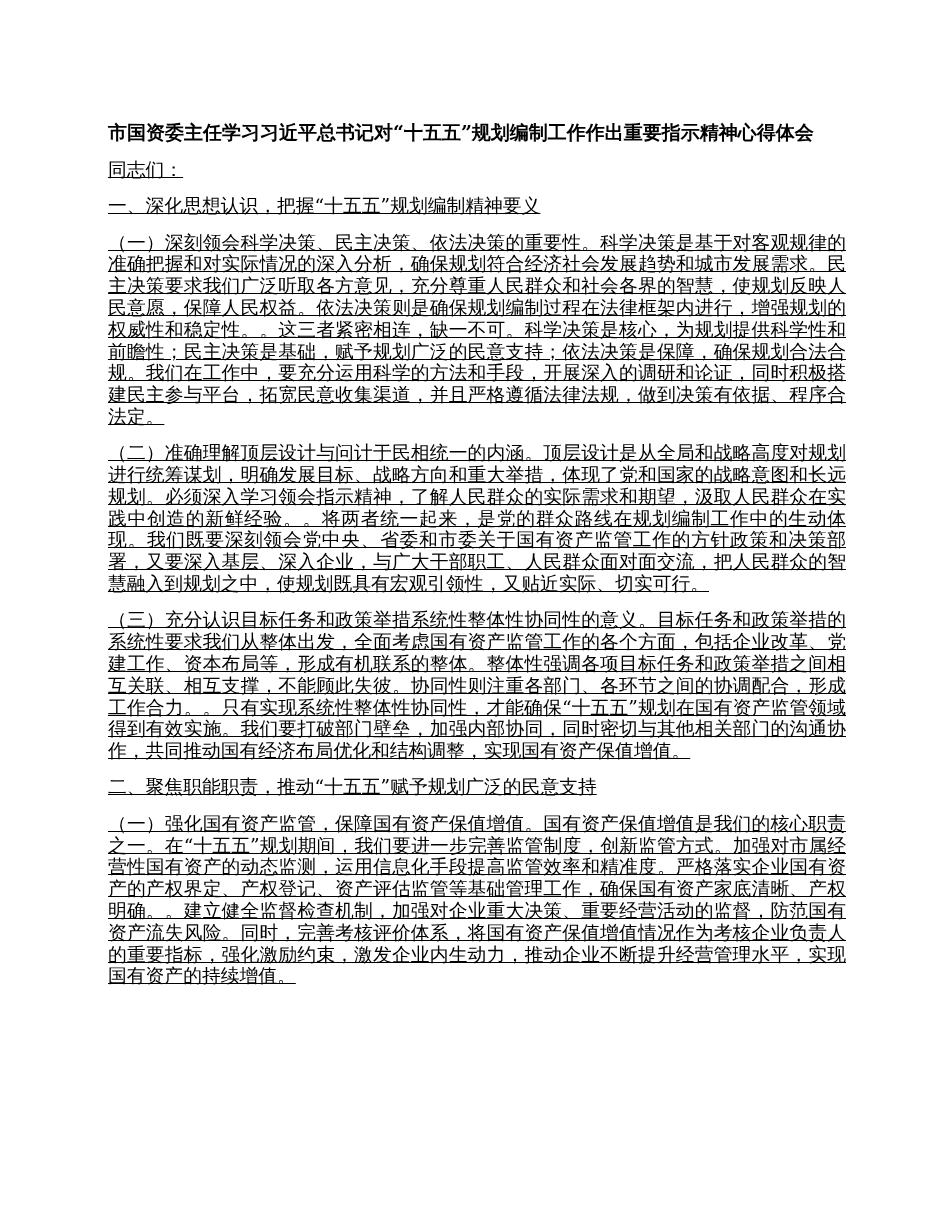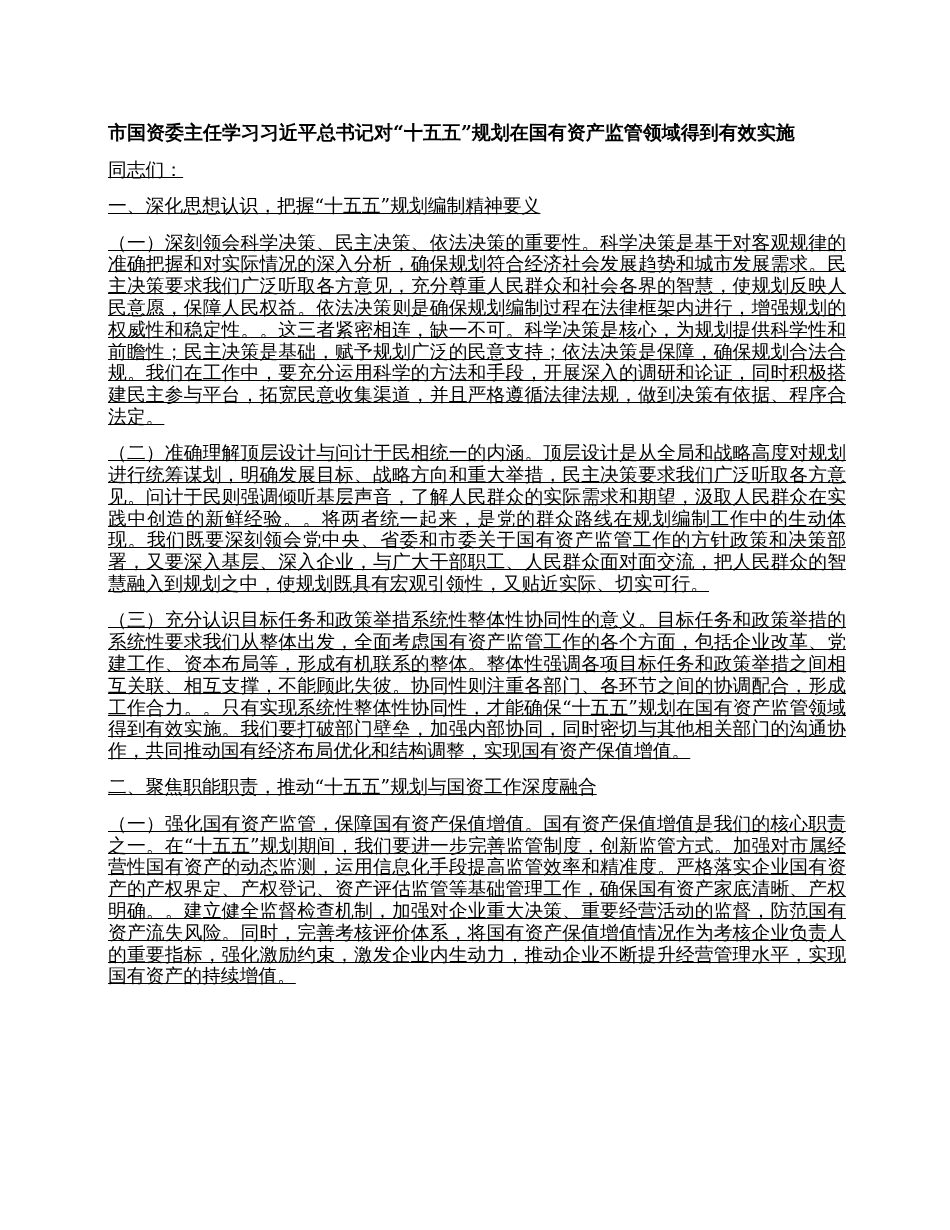--- a/index.html
+++ b/index.html
@@ -36,30 +36,30 @@
     text-justify: inter-ideograph;
     word-break: break-all;
     text-decoration: underline;
   }
 </style>
 </head>
 <body>
 
 <div class="page">
 
-  <h1 class="doc-title">市国资委主任学习习近平总书记对“十五五”规划在国有资产监管领域得到有效实施</h1>
+  <h1 class="doc-title">市国资委主任学习习近平总书记对“十五五”规划编制工作作出重要指示精神心得体会</h1>
 
   <p class="para">同志们：</p>
 
 
   <p class="para">一、深化思想认识，把握“十五五”规划编制精神要义</p>
 
   <p class="para">（一）深刻领会科学决策、民主决策、依法决策的重要性。科学决策是基于对客观规律的准确把握和对实际情况的深入分析，确保规划符合经济社会发展趋势和城市发展需求。民主决策要求我们广泛听取各方意见，充分尊重人民群众和社会各界的智慧，使规划反映人民意愿，保障人民权益。依法决策则是确保规划编制过程在法律框架内进行，增强规划的权威性和稳定性。。这三者紧密相连，缺一不可。科学决策是核心，为规划提供科学性和前瞻性；民主决策是基础，赋予规划广泛的民意支持；依法决策是保障，确保规划合法合规。我们在工作中，要充分运用科学的方法和手段，开展深入的调研和论证，同时积极搭建民主参与平台，拓宽民意收集渠道，并且严格遵循法律法规，做到决策有依据、程序合法定。</p>
 
-  <p class="para">（二）准确理解顶层设计与问计于民相统一的内涵。顶层设计是从全局和战略高度对规划进行统筹谋划，明确发展目标、战略方向和重大举措，民主决策要求我们广泛听取各方意见。问计于民则强调倾听基层声音，了解人民群众的实际需求和期望，汲取人民群众在实践中创造的新鲜经验。。将两者统一起来，是党的群众路线在规划编制工作中的生动体现。我们既要深刻领会党中央、省委和市委关于国有资产监管工作的方针政策和决策部署，又要深入基层、深入企业，与广大干部职工、人民群众面对面交流，把人民群众的智慧融入到规划之中，使规划既具有宏观引领性，又贴近实际、切实可行。</p>
+  <p class="para">（二）准确理解顶层设计与问计于民相统一的内涵。顶层设计是从全局和战略高度对规划进行统筹谋划，明确发展目标、战略方向和重大举措，体现了党和国家的战略意图和长远规划。必须深入学习领会指示精神，了解人民群众的实际需求和期望，汲取人民群众在实践中创造的新鲜经验。。将两者统一起来，是党的群众路线在规划编制工作中的生动体现。我们既要深刻领会党中央、省委和市委关于国有资产监管工作的方针政策和决策部署，又要深入基层、深入企业，与广大干部职工、人民群众面对面交流，把人民群众的智慧融入到规划之中，使规划既具有宏观引领性，又贴近实际、切实可行。</p>
 
   <p class="para">（三）充分认识目标任务和政策举措系统性整体性协同性的意义。目标任务和政策举措的系统性要求我们从整体出发，全面考虑国有资产监管工作的各个方面，包括企业改革、党建工作、资本布局等，形成有机联系的整体。整体性强调各项目标任务和政策举措之间相互关联、相互支撑，不能顾此失彼。协同性则注重各部门、各环节之间的协调配合，形成工作合力。。只有实现系统性整体性协同性，才能确保“十五五”规划在国有资产监管领域得到有效实施。我们要打破部门壁垒，加强内部协同，同时密切与其他相关部门的沟通协作，共同推动国有经济布局优化和结构调整，实现国有资产保值增值。</p>
 
-  <p class="para">二、聚焦职能职责，推动“十五五”规划与国资工作深度融合</p>
+  <p class="para">二、聚焦职能职责，推动“十五五”赋予规划广泛的民意支持</p>
 
   <p class="para">（一）强化国有资产监管，保障国有资产保值增值。国有资产保值增值是我们的核心职责之一。在“十五五”规划期间，我们要进一步完善监管制度，创新监管方式。加强对市属经营性国有资产的动态监测，运用信息化手段提高监管效率和精准度。严格落实企业国有资产的产权界定、产权登记、资产评估监管等基础管理工作，确保国有资产家底清晰、产权明确。。建立健全监督检查机制，加强对企业重大决策、重要经营活动的监督，防范国有资产流失风险。同时，完善考核评价体系，将国有资产保值增值情况作为考核企业负责人的重要指标，强化激励约束，激发企业内生动力，推动企业不断提升经营管理水平，实现国有资产的持续增值。</p>
 
 </div>
 
 </body></html>

